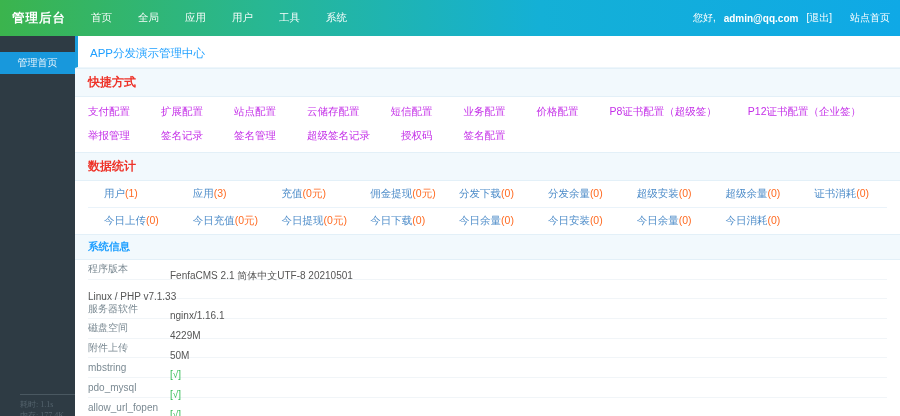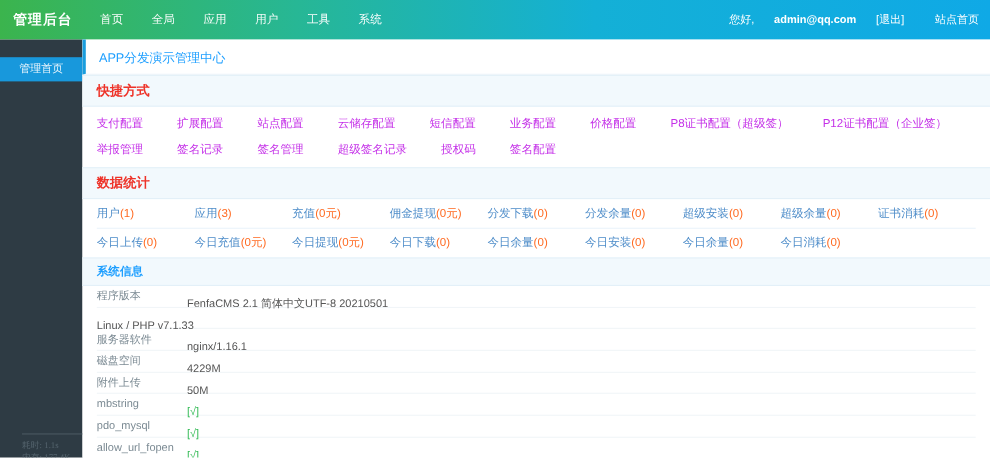--- a/index.html
+++ b/index.html
@@ -6,21 +6,21 @@
   html,body { width:900px; height:416px; overflow:hidden; background:#fff;
     font-family:"Liberation Sans", sans-serif; }
 
   
   .topbar { height:36px; display:flex; align-items:center; color:#fff;
     background:linear-gradient(90deg,#3bb44d 0%,#27b795 30%,#14b0d6 60%,#0fa9e6 100%);
     font-size:10.5px; }
   .brand { width:78px; padding-left:12px; font-weight:bold; font-size:12.5px; letter-spacing:1px; }
   .topnav { display:flex; height:100%; align-items:center; }
   .nav-item { width:47px; text-align:center; color:rgba(255,255,255,.96); cursor:pointer; }
-  .topbar-right { margin-left:auto; padding-right:10px; display:flex; align-items:center; gap:18px;
+  .topbar-right { margin-left:auto; padding-right:10px; display:flex; align-items:center; gap:8px;
     font-size:10px; white-space:nowrap; }
   .account { font-weight:bold; }
   .logout { cursor:pointer; }
   .site-home { margin-left:10px; cursor:pointer; }
 
   
   .main-row { display:flex; height:391px; }
   .sidebar { width:75px; background:#2e3b44; display:flex; flex-direction:column; flex-shrink:0; }
   .side-item { margin-top:16px; height:22px; line-height:22px; text-align:center;
     font-size:10px; color:#eaf5fc; cursor:pointer; }
@@ -43,21 +43,21 @@
 
   
   .quick-links { padding:3px 13px 4px 13px; }
   .quick-row { display:flex; gap:31px; padding:5px 0; }
   .quick-link { font-size:10.5px; color:#c42fe8; cursor:pointer; white-space:nowrap; text-decoration:none; }
 
   
   .stats { padding:0 13px; }
   .stats-row { display:grid; grid-template-columns:repeat(9,1fr); }
   .stats-row + .stats-row { border-top:1px solid #eaf3fa; }
-  .stat-cell { padding:6px 0; font-size:10.5px; white-space:nowrap; }
+  .stat-cell { padding:6px 0; font-size:10.5px; white-space:nowrap;margin-left:16px; }
   .stat-label { color:#4d8cc9; cursor:pointer; text-decoration:none; }
   .stat-value { color:#ff6a21; }
 
   
   .sysinfo { padding:0 13px; }
   .sys-row { height:19.7px; display:flex; align-items:center; border-bottom:1px solid #f1f5f8; }
   .sys-label { width:82px; flex-shrink:0; font-size:10px; color:#7b8a93; }
   .sys-value { font-size:10px; color:#555;margin-top:14px; }
   .sys-value.check { color:#33bb55; }
 </style>

